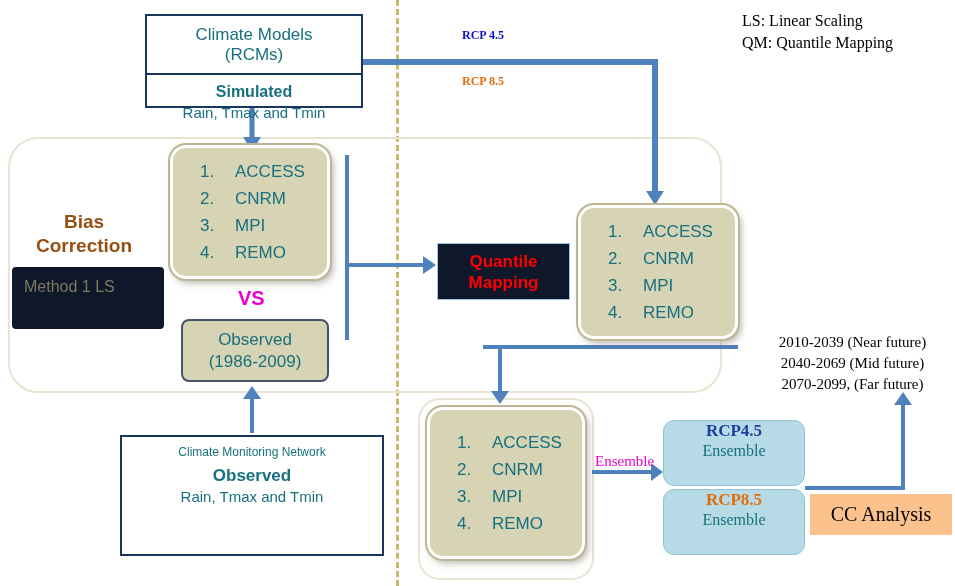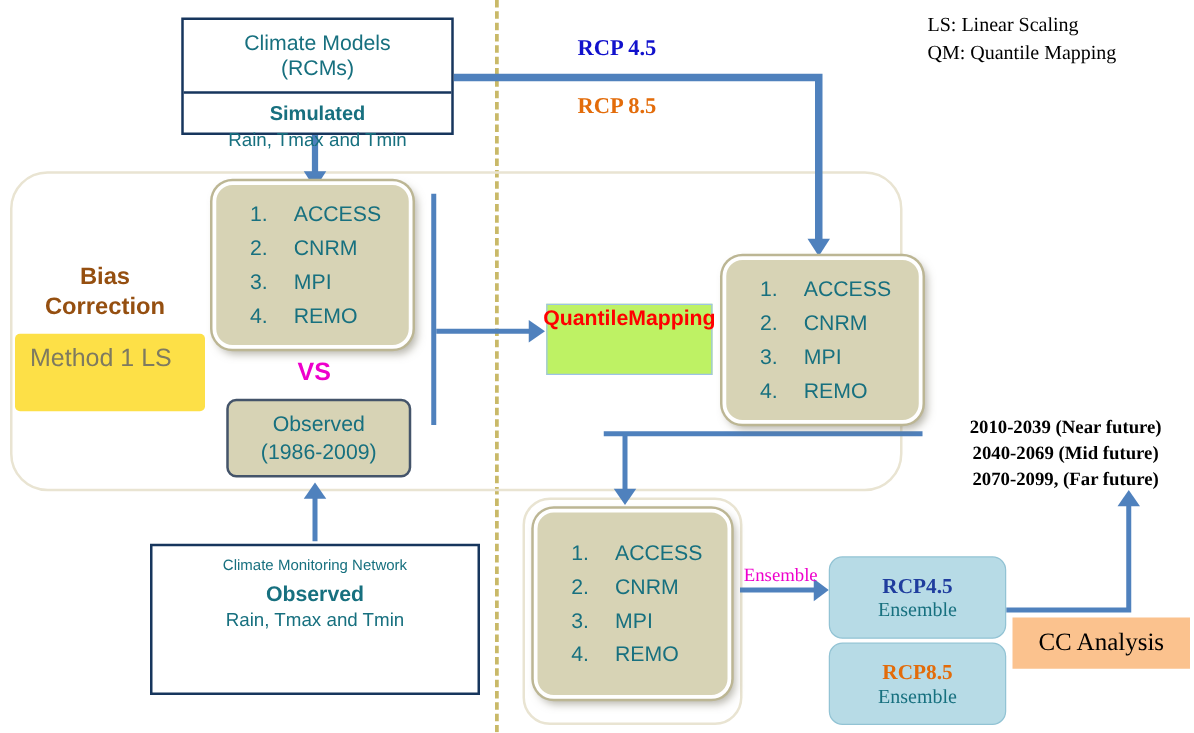--- a/index.html
+++ b/index.html
@@ -42,49 +42,49 @@
     box-shadow:0 0 0 2px var(--tan-border,#bcb694), 3px 4px 7px rgba(110,105,85,.5);
     display:flex; flex-direction:column; justify-content:center; gap:3px;
     padding-left:27px; color:var(--teal,#17707f); font-size:17px;
   }
   .model-row { display:flex; gap:19px; line-height:24px; }
   .mnum { width:16px; }
 
   .bias-label { position:absolute; left:18px; top:210px; width:132px; text-align:center;
     color:var(--brown,#954f10); font-weight:bold; font-size:19px; line-height:24px; }
   .methods-box { position:absolute; left:12px; top:267px; width:152px; height:62px;
-    background:#fde047; border-radius:4px; padding:9px 0 0 12px;
-    color:var(--method-text,#7e7a60); font-size:20px; line-height:22px; }
+    background:#0f172a; border-radius:4px; padding:9px 0 0 12px;
+    color:var(--method-text,#7e7a60); font-size:16px; line-height:22px; }
   .vs-label { position:absolute; left:238px; top:287px; color:var(--magenta,#ee00cc);
     font-weight:bold; font-size:20px; }
 
   .observed-box { position:absolute; left:181px; top:319px; width:148px; height:63px;
     background:var(--tan-fill,#d7d3b5); border:2px solid #44546a; border-radius:8px;
     display:flex; flex-direction:column; justify-content:center; text-align:center;
     color:var(--teal,#17707f); font-size:17px; line-height:22px; }
 
   .qm-box { position:absolute; left:437px; top:243px; width:133px; height:57px;
-    background:#bef264; border:1px solid var(--qm-border,#9dc3e6);
-    display:flex; flex-direction:row; justify-content:center; text-align:center;
+    background:#0f172a; border:1px solid var(--qm-border,#9dc3e6);
+    display:flex; flex-direction:column; justify-content:center; text-align:center;
     color:var(--red,#ff0000); font-weight:bold; font-size:17px; line-height:21px; }
 
   .legend { position:absolute; left:742px; top:10px; font-size:16px; line-height:22px; color:#000; }
-  .rcp-label { position:absolute; font-weight:bold; font-size:18px; }
+  .rcp-label { position:absolute; font-weight:bold; font-size:12px; }
   .rcp45 { left:462px; top:28px; color:var(--rcp-blue,#1111cc); }
   .rcp85 { left:462px; top:74px; color:var(--orange,#e36c0a); }
 
   .future-text { position:absolute; left:750px; top:332px; width:205px; text-align:center;
-    font-weight:bold; font-size:15px; line-height:21px; color:#000; }
+    font-weight:normal; font-size:15px; line-height:21px; color:#000; }
 
   .ensemble-arrow-label { position:absolute; left:595px; top:453px;
     color:var(--magenta,#ee00cc); font-size:15px; }
 
   .ensemble-box { position:absolute; left:663px; width:142px; height:66px;
     background:var(--ensemble-fill,#b7dbe6); border:1px solid #92c3d4; border-radius:11px;
-    display:flex; flex-direction:column; justify-content:center; text-align:center; gap:1px;margin-top:25px; }
+    display:flex; flex-direction:column; text-align:center; gap:1px; }
   .ensemble-box .eb-title { font-weight:bold; font-size:17px; }
   .eb-45 { top:420px; } .eb-45 .eb-title { color:var(--ensemble-title-blue,#1f3d9e); }
   .eb-85 { top:489px; } .eb-85 .eb-title { color:var(--orange,#e36c0a); }
   .eb-sub { color:var(--teal,#17707f); font-size:16px; }
 
   .cc-box { position:absolute; left:810px; top:494px; width:142px; height:41px;
     background:var(--peach,#fbc28e); display:flex; align-items:center; justify-content:center;
     font-size:20px; color:#000; }
 </style>
 </head>

